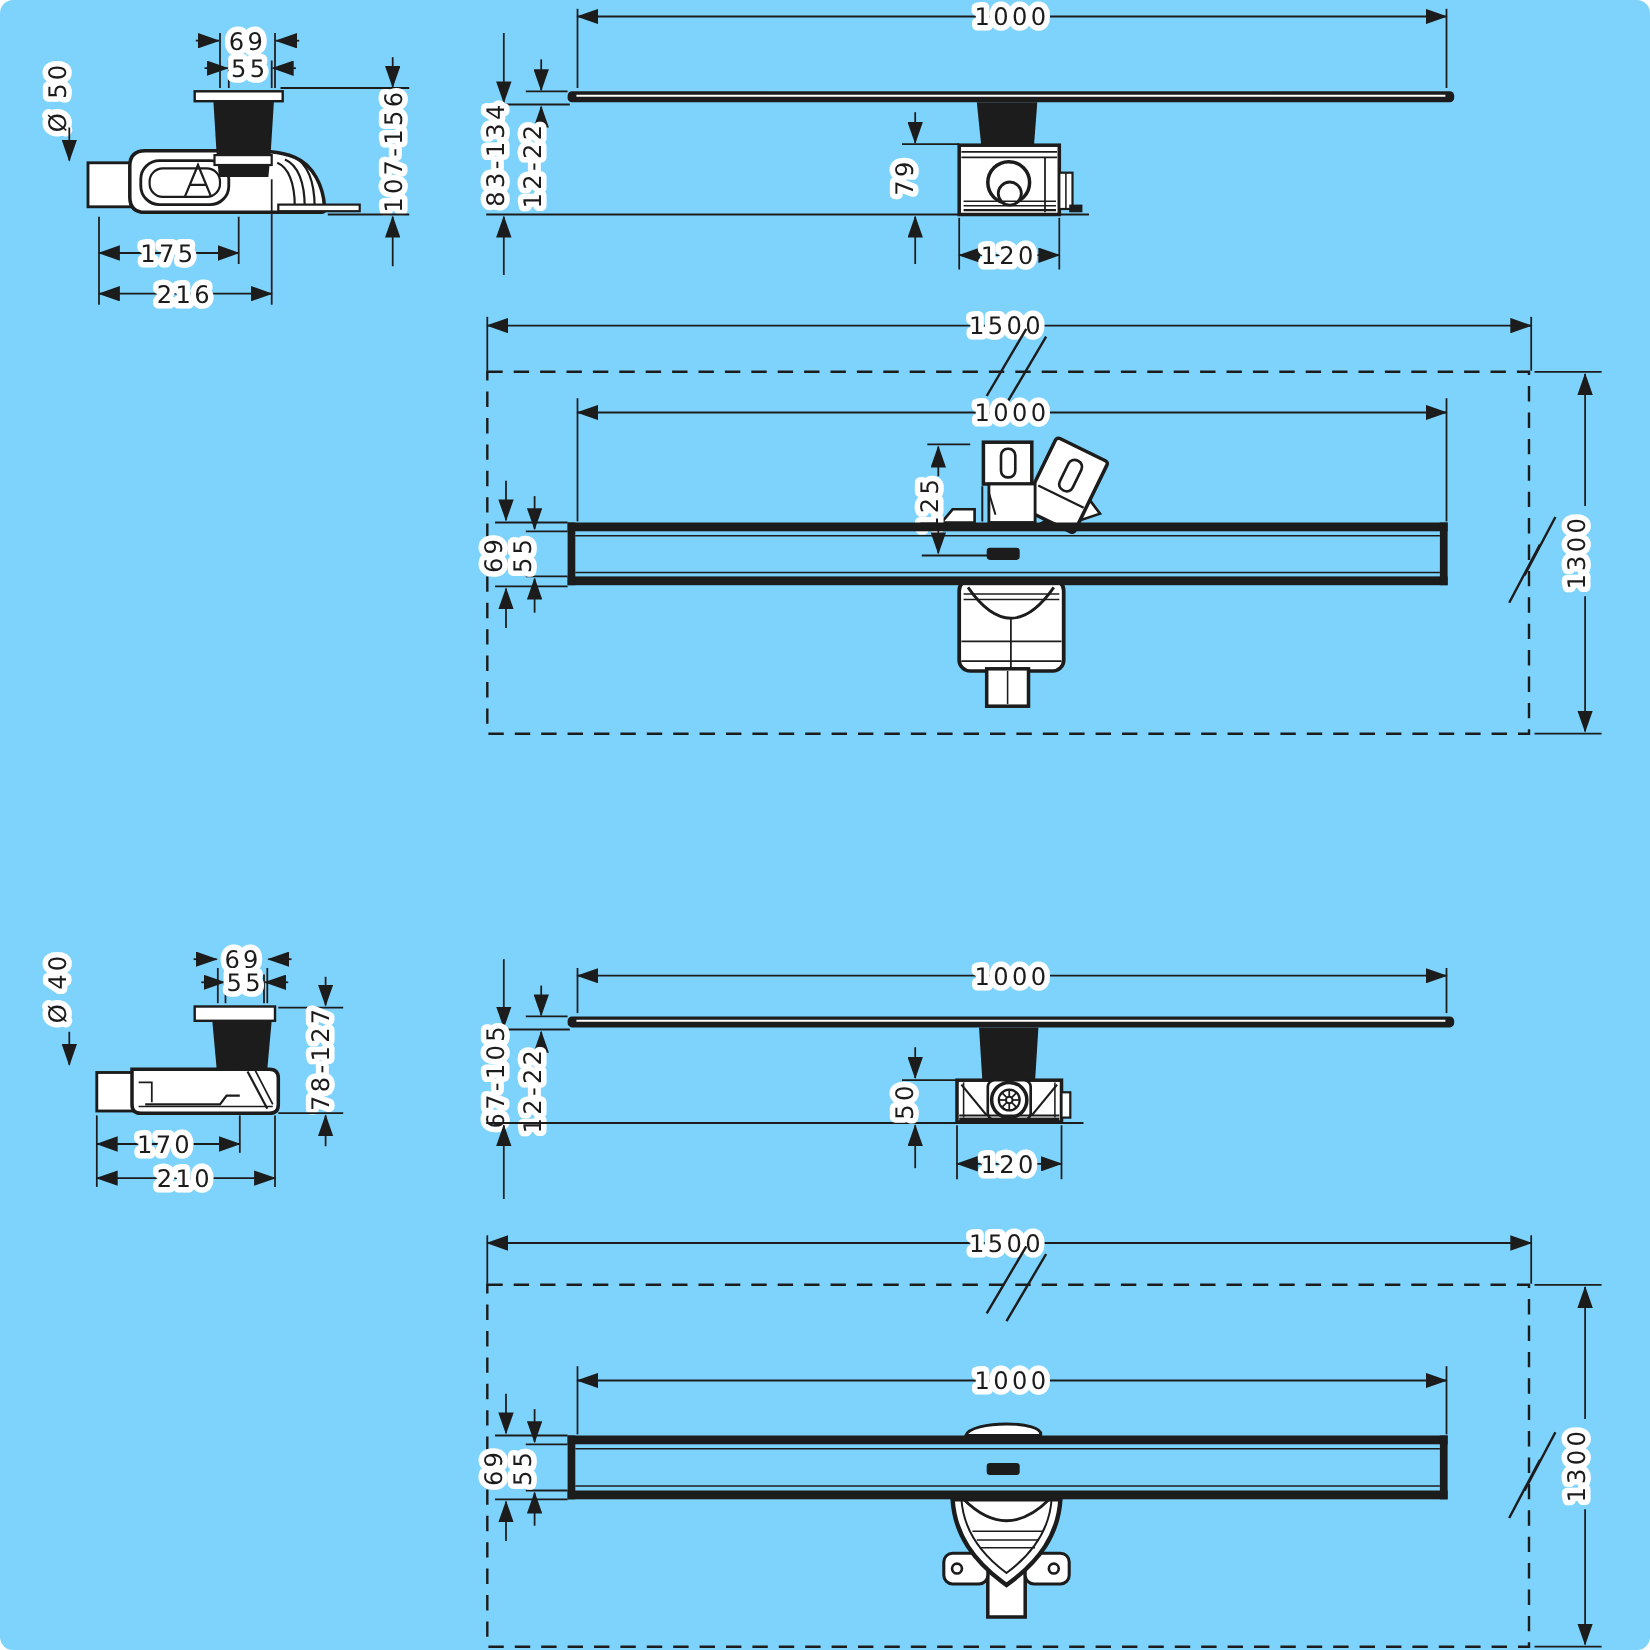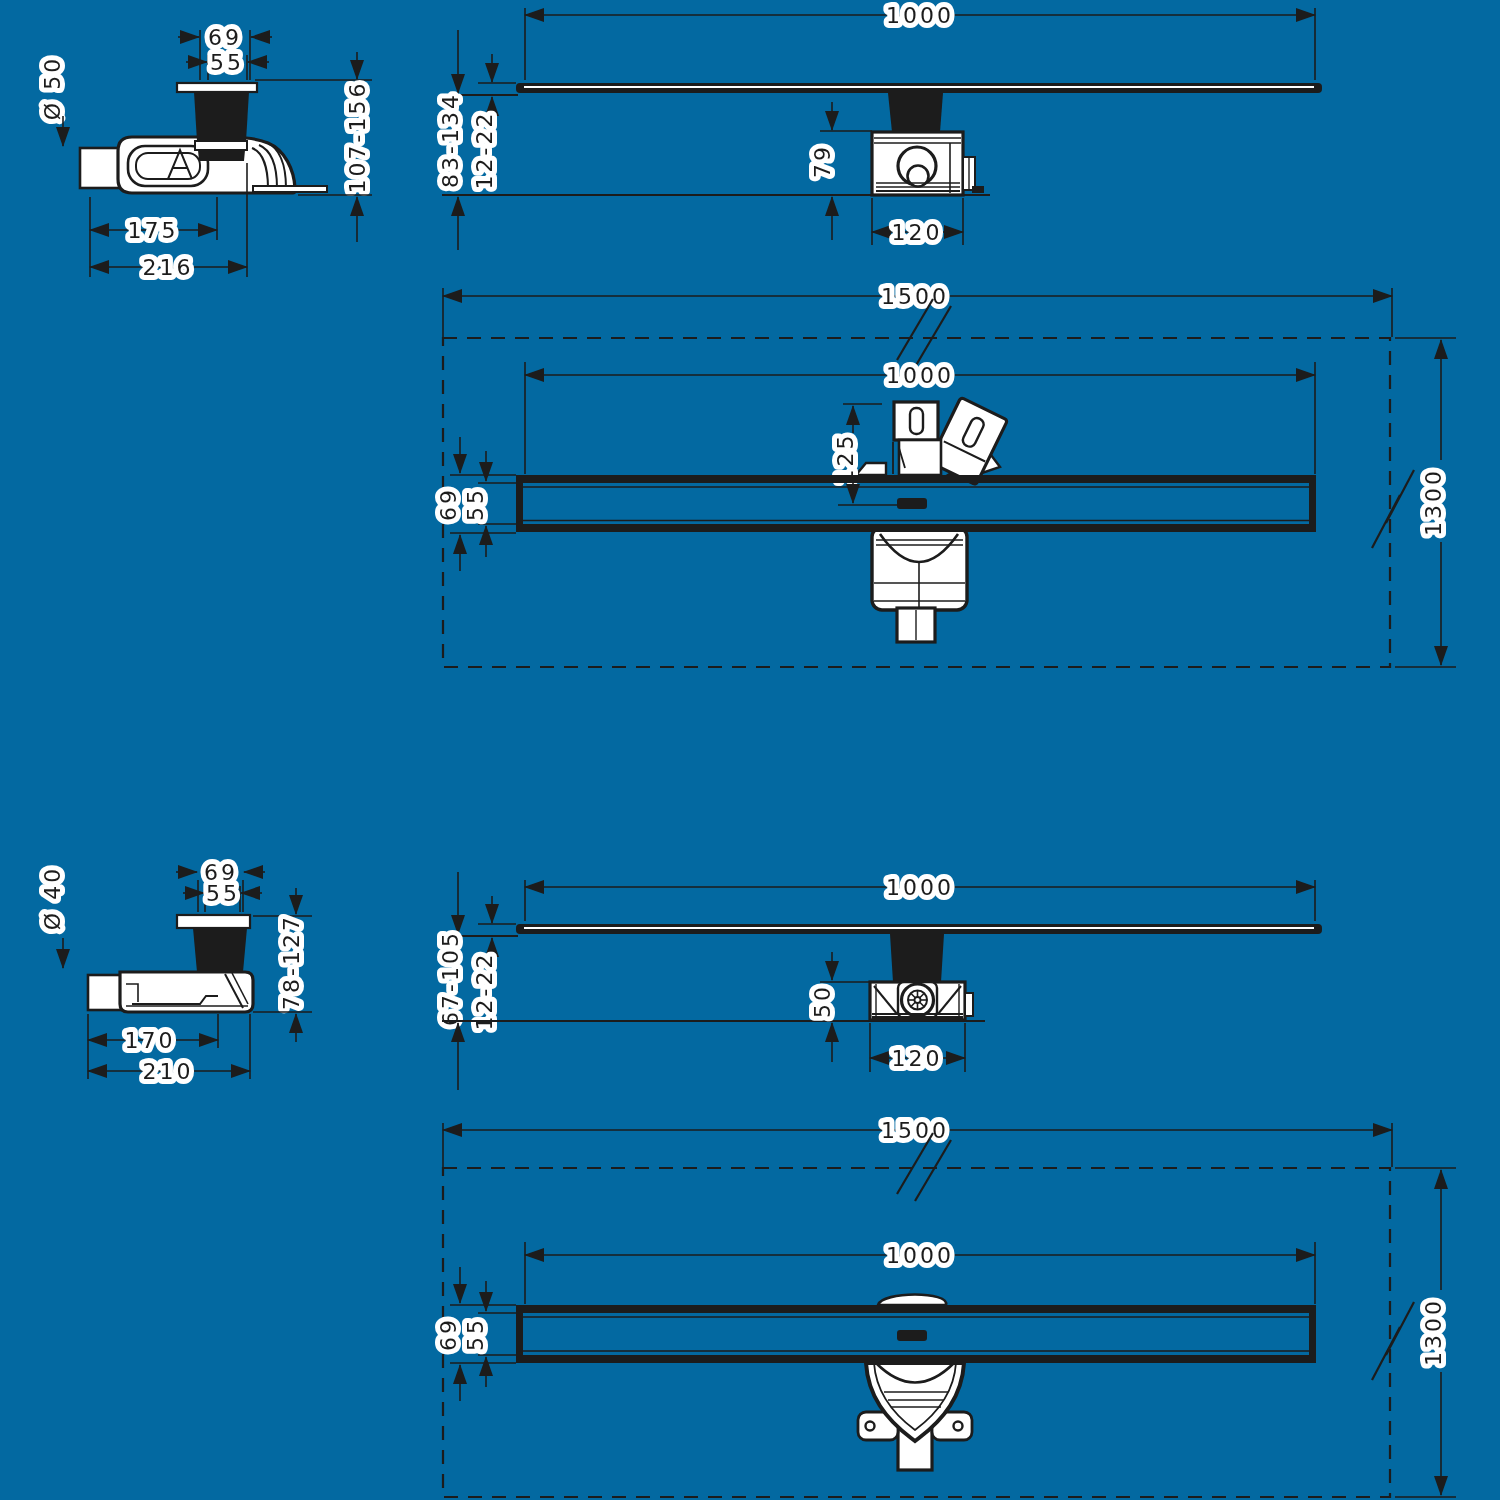--- a/index.html
+++ b/index.html
@@ -1,16 +1,16 @@
 <!DOCTYPE html>
 <html><head>
 <meta charset="utf-8">
 <style>
   html,body{margin:0;padding:0;background:#fff;}
-  .stage{position:relative;width:1500px;height:1500px;background:#0369a1;overflow:hidden;}
+  .stage{position:relative;width:1500px;height:1500px;background:#7dd3fc;overflow:hidden;border-radius:12px;}
   svg{position:absolute;left:0;top:0;}
   .ln{stroke:#1c1c1c;fill:none;}
   .thin{stroke-width:1.6;}
   .med{stroke-width:2.2;}
   .thick{stroke-width:3.2;}
   .xthick{stroke-width:4;}
   .fillb{fill:#1c1c1c;stroke:none;}
   .wfill{fill:#ffffff;}
   .dash{stroke-dasharray:14 10;}
   .dim-text{

